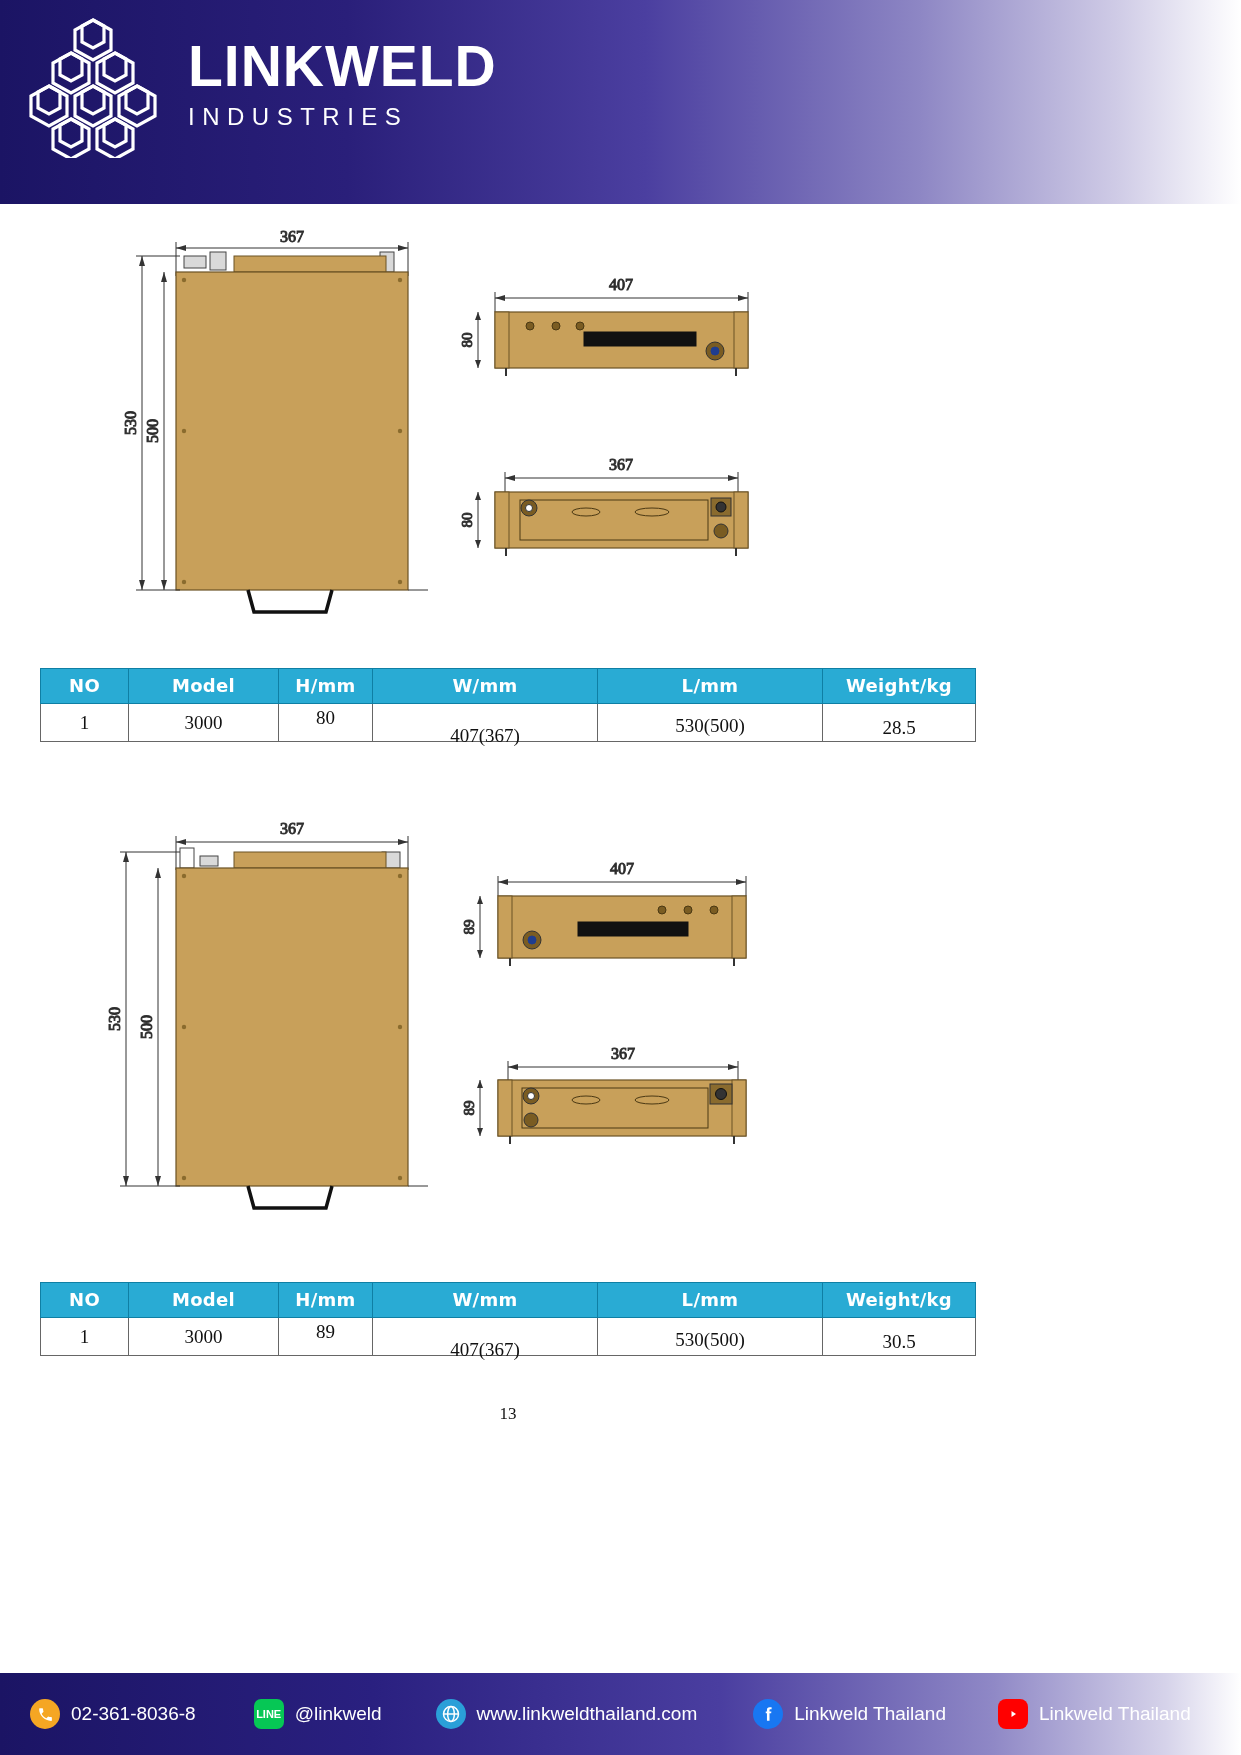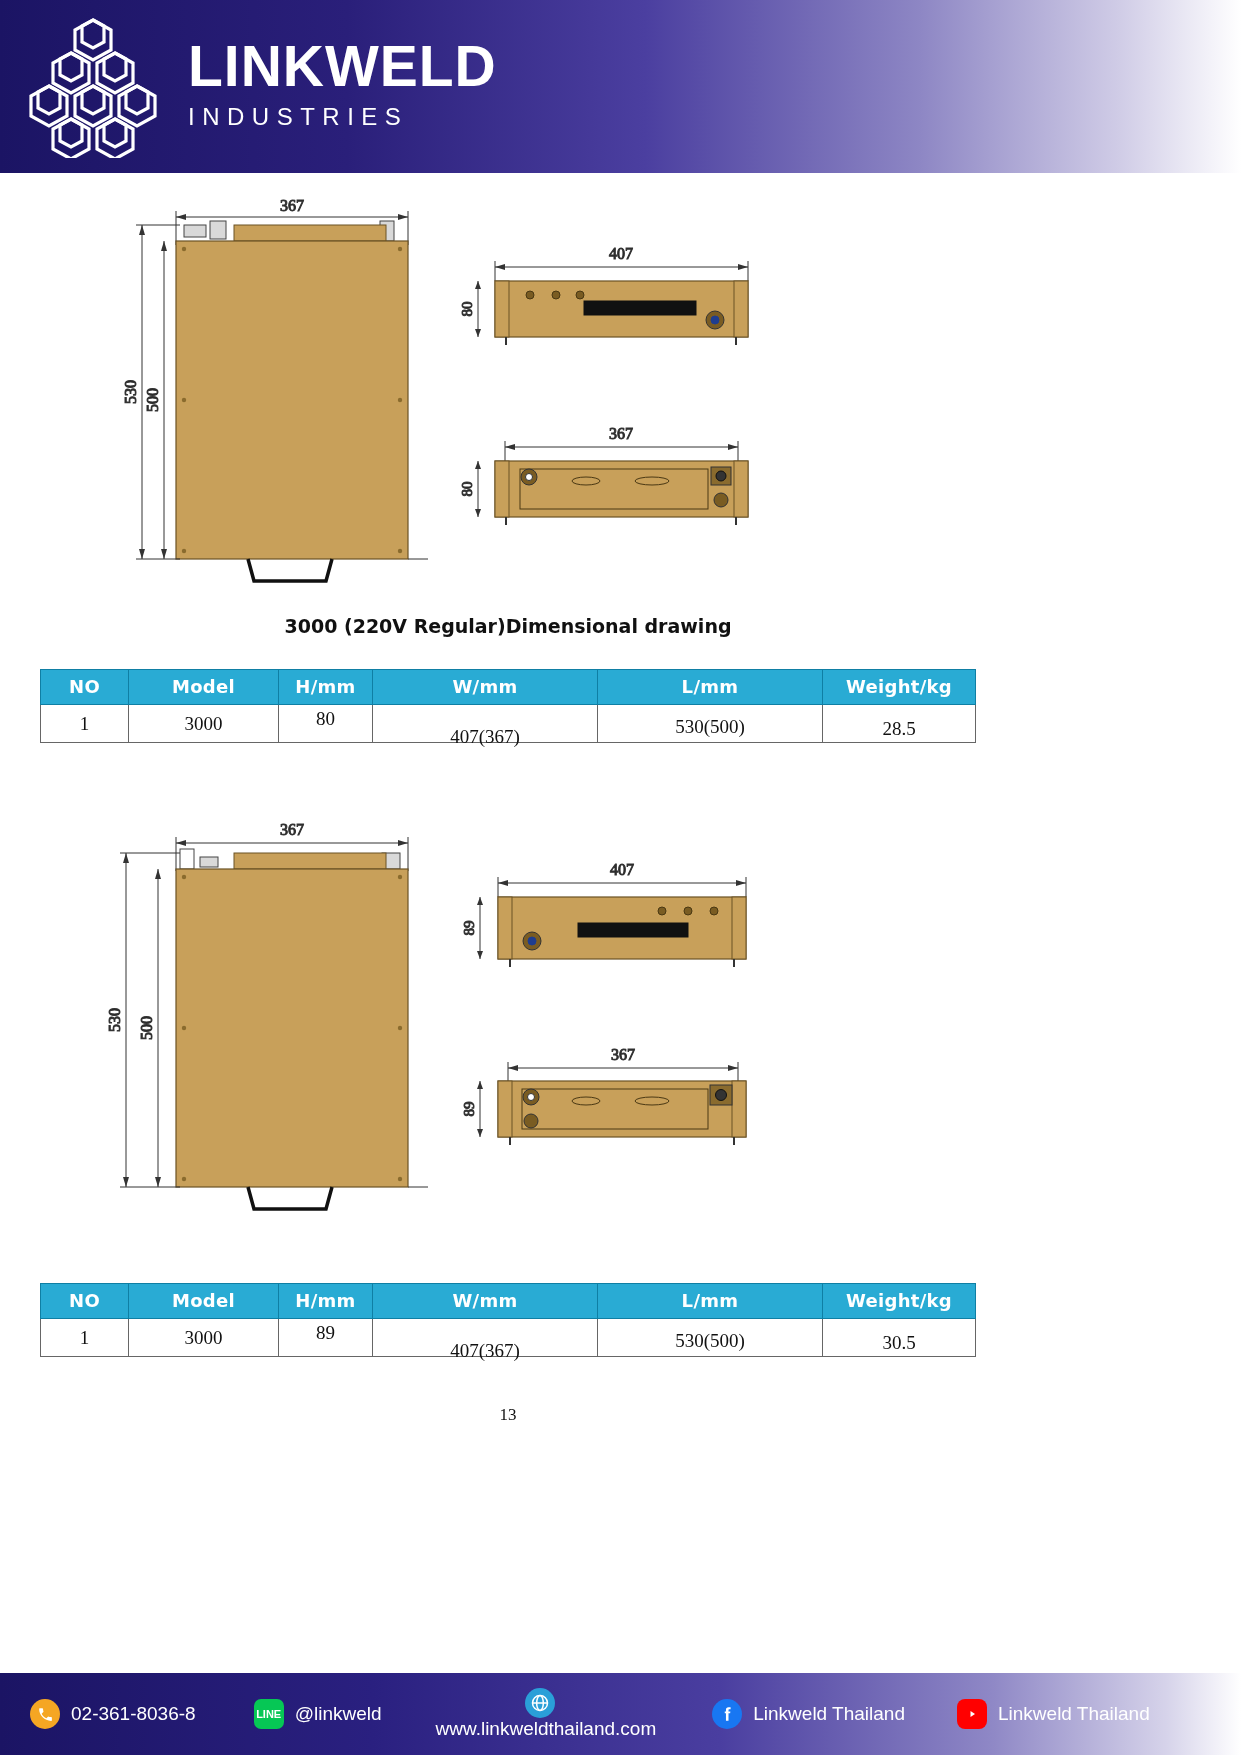--- a/index.html
+++ b/index.html
@@ -9,21 +9,21 @@
     background:#ffffff;
     font-family:"Liberation Sans", sans-serif;
     color:#1a1a1a;
     position:relative;
     overflow:hidden;
   }
 
   
   .header {
     position:relative;
-    width:1241px; height:173px;
+    width:1241px; height:204px;
     background:linear-gradient(90deg,#1b1464 0%,#2a1f7a 28%,#4b3fa0 52%,#8d86c4 74%,#cfcbe6 90%,#ffffff 100%);
     overflow:hidden;
   }
   .logo-wrap {
     position:absolute; left:18px; top:8px;
     display:flex; align-items:center;
   }
   .logo-mark { width:150px; height:150px; }
   .logo-text { margin-left:20px; color:#fff; line-height:1; }
   .logo-text .l1 {
@@ -259,21 +259,20 @@
         <line x1="498" y1="332" x2="498" y2="340" stroke="#333" stroke-width="2"></line>
         <line x1="728" y1="332" x2="728" y2="340" stroke="#333" stroke-width="2"></line>
 
         <line x1="470" y1="276" x2="470" y2="332"></line>
         <polygon points="470,276 467,284 473,284" fill="#333" stroke="none"></polygon>
         <polygon points="470,332 467,324 473,324" fill="#333" stroke="none"></polygon>
         <text x="464" y="304" font-family="Liberation Serif, serif" font-size="15" fill="#222" text-anchor="middle" transform="rotate(-90 464 304)">80</text>
       </g>
     </svg>
 
-    <div class="fig-caption" style="margin-top:10px;">3000 (220V Regular)Dimensional drawing</div>
   </div>
 
   <table class="spec" style="margin-top:32px;">
     <colgroup>
       <col class="c-no">
         <col class="c-model">
         <col class="c-h">
         <col class="c-w">
         <col class="c-l">
         <col class="c-weight">
@@ -441,21 +440,21 @@
     <span>02-361-8036-8</span>
   </div>
 
   <div class="f-item" style="margin-left:58px;">
     <span class="f-icon ic-line">
       <span style="color:#fff;font-size:11px;font-weight:bold;font-family:'Liberation Sans',sans-serif;">LINE</span>
     </span>
     <span>@linkweld</span>
   </div>
 
-  <div class="f-item" style="margin-left:54px;flex-direction:column;">
+  <div class="f-item" style="margin-left:54px;">
     <span class="f-icon ic-web">
       <svg width="20" height="20" viewBox="0 0 24 24" fill="none" stroke="#ffffff" stroke-width="1.8">
         <circle cx="12" cy="12" r="9"></circle>
         <ellipse cx="12" cy="12" rx="4" ry="9"></ellipse>
         <line x1="3" y1="12" x2="21" y2="12"></line>
       </svg>
     </span>
     <span>www.linkweldthailand.com</span>
   </div>
 

